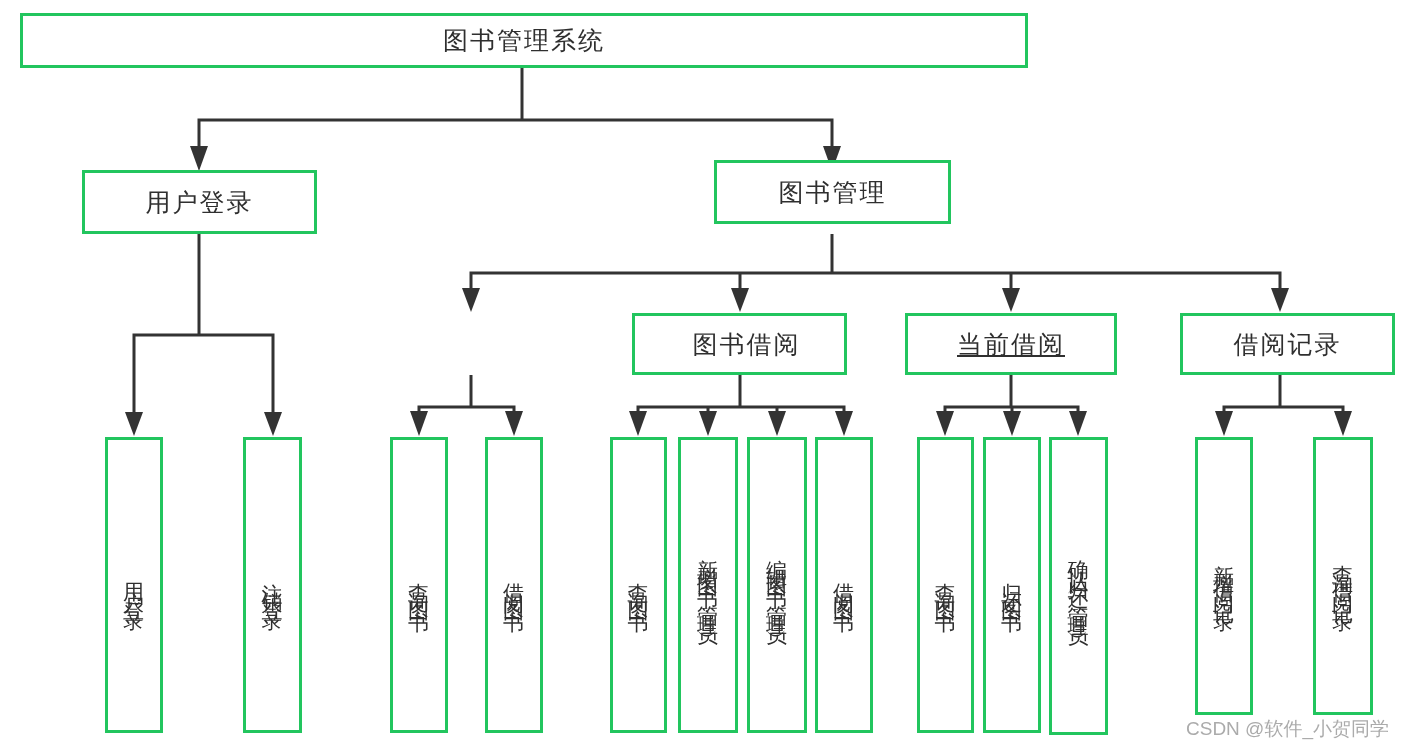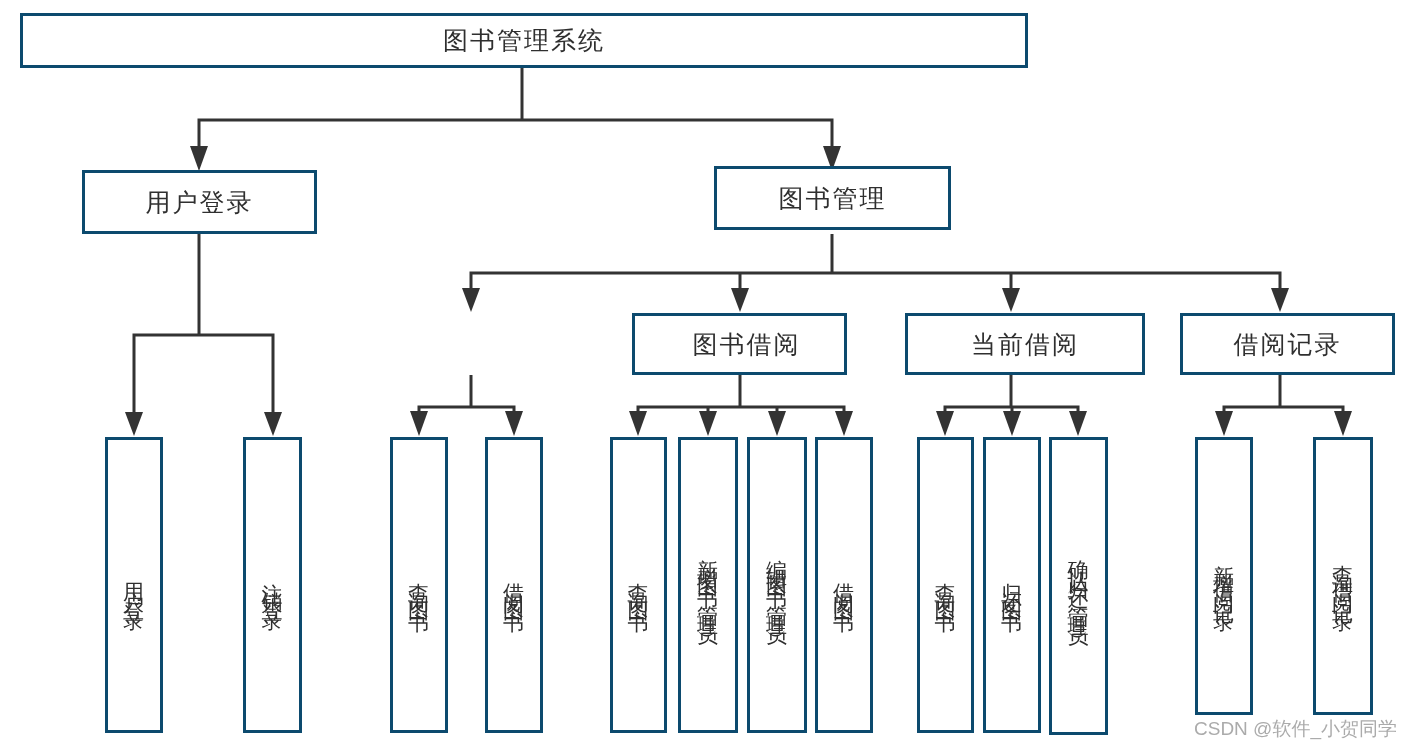--- a/index.html
+++ b/index.html
@@ -7,21 +7,21 @@
     position: relative;
     width: 1405px;
     height: 747px;
     background: #ffffff;
     font-family: "Liberation Sans", sans-serif;
     overflow: hidden;
   }
   .box {
     position: absolute;
     box-sizing: border-box;
-    border: 3px solid #0c4a6e;
+    border: 3px solid #22c55e;
     background: #ffffff;
     display: flex;
     align-items: center;
     justify-content: center;
     color: #2f2f2f;
   }
   .h-label {
     font-size: 25px;
     letter-spacing: 2px;
     white-space: nowrap;
@@ -48,21 +48,20 @@
   }
   svg.connectors polygon { fill: #333333; }
   .watermark {
     position: absolute;
     left: 1186px;
     top: 716px;
     font-size: 19px;
     color: #ababab;
     white-space: nowrap;
     z-index: 5;
-    margin-left: 8px;
   }
 </style>
 </head>
 <body>
 
 <div class="diagram">
 
   <svg class="connectors" viewBox="0 0 1405 747">
     <g>
       <path d="M522 68 V120"></path>
@@ -118,28 +117,28 @@
     </g>
   </svg>
 
   <div class="box" style="left:20px; top:13px; width:1008px; height:55px;">
     <span class="h-label">图书管理系统</span>
   </div>
 
   <div class="box" style="left:82px; top:170px; width:235px; height:64px;">
     <span class="h-label">用户登录</span>
   </div>
-  <div class="box" style="left:714px; top:166px; width:237px; height:64px;">
+  <div class="box" style="left:714px; top:160px; width:237px; height:64px;">
     <span class="h-label">图书管理</span>
   </div>
 
   <div class="box" style="left:632px; top:313px; width:215px; height:62px;padding-left:14px;">
     <span class="h-label">图书借阅</span>
   </div>
-  <div class="box" style="left:905px; top:313px; width:240px; height:62px;">
+  <div class="box" style="left:905px; top:313px; width:212px; height:62px;text-decoration:underline;">
     <span class="h-label">当前借阅</span>
   </div>
   <div class="box" style="left:1180px; top:313px; width:215px; height:62px;">
     <span class="h-label">借阅记录</span>
   </div>
 
   <div class="box" style="left:105px; top:437px; width:58px; height:296px;">
     <span class="v-label">用户登录</span>
   </div>
   <div class="box" style="left:243px; top:437px; width:59px; height:296px;">

